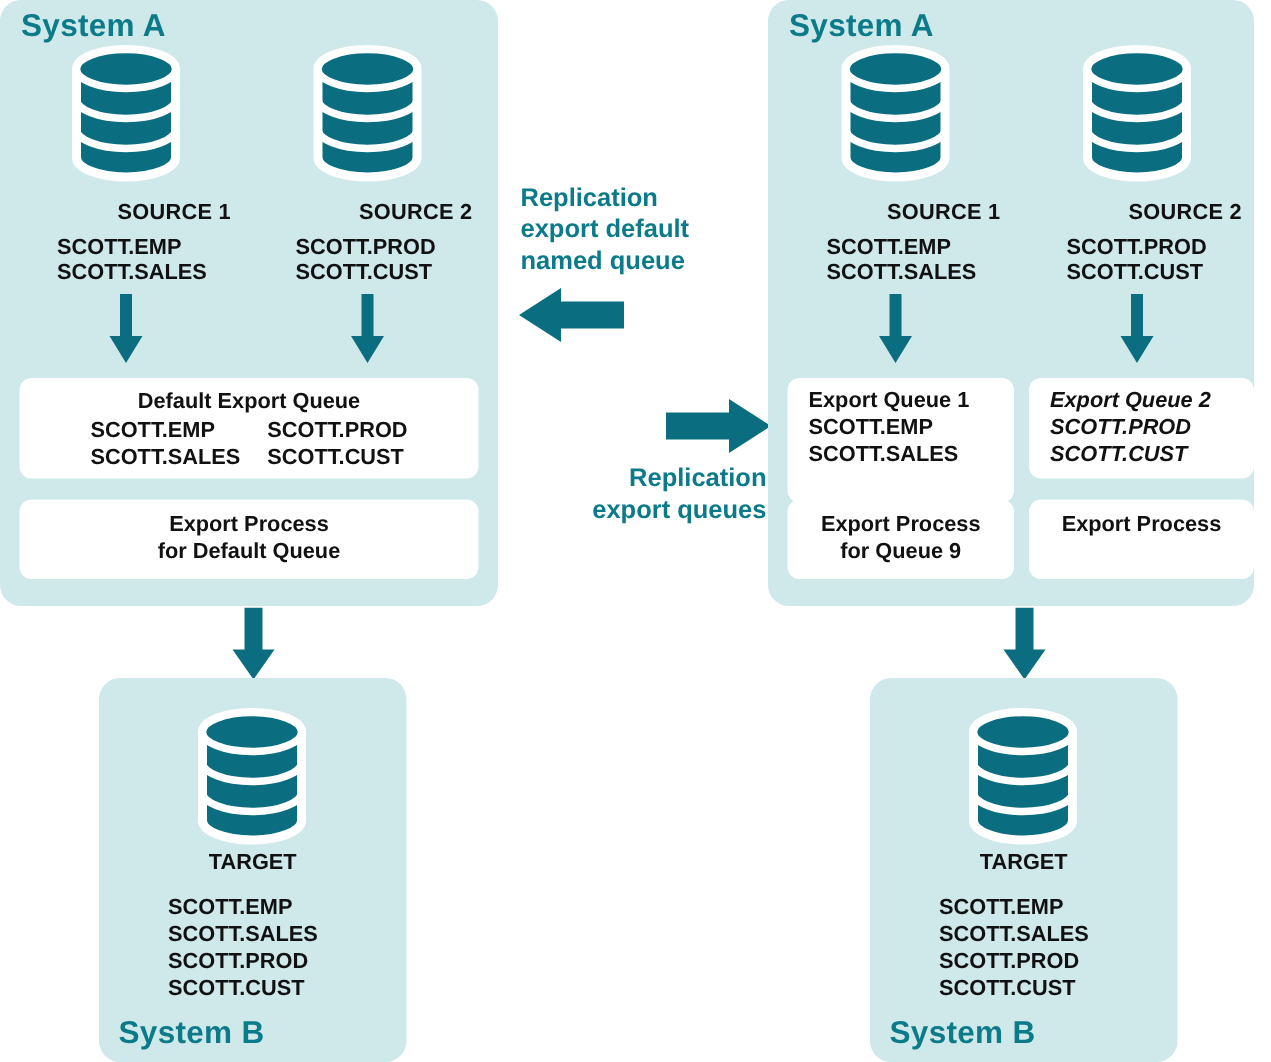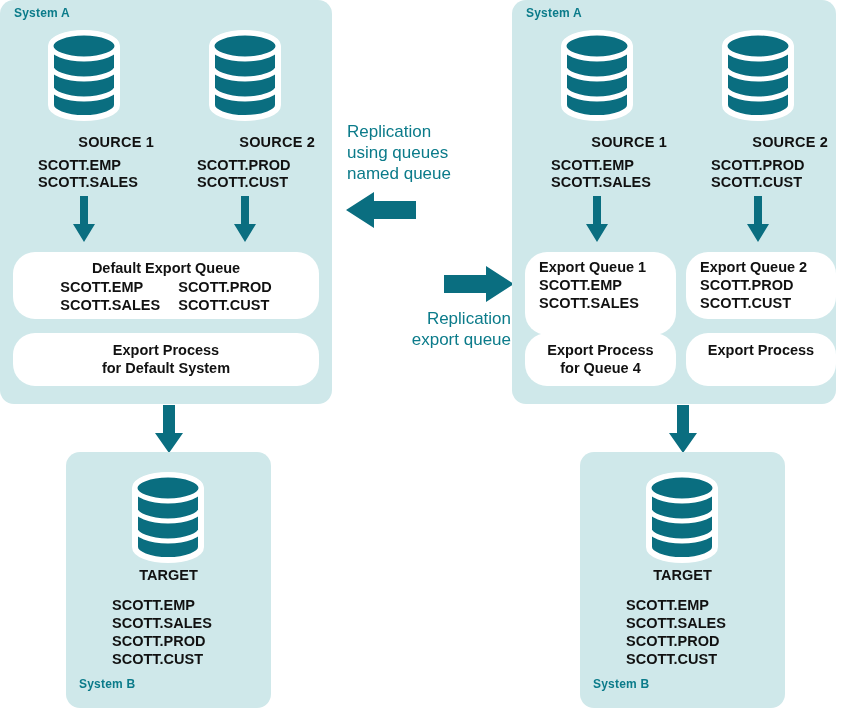--- a/index.html
+++ b/index.html
@@ -12,21 +12,21 @@
     -webkit-font-smoothing:antialiased;
   }
   .panel{
     position:absolute;
     background:#cfe8ea;
     border-radius:14px;
   }
   .panel-title{
     position:absolute;
     color:#0b7b8a;
-    font-size:12px;
+    font-size:21px;
     font-weight:bold;
     letter-spacing:0.2px;
     white-space:nowrap;
   }
   
   .db{
     position:absolute;
     width:78px;height:95px;
   }
   .db svg{display:block;width:78px;height:95px;}
@@ -47,21 +47,21 @@
     font-weight:bold;
     color:#111111;
     line-height:17px;
     white-space:nowrap;
   }
 
   
   .wbox{
     position:absolute;
     background:#ffffff;
-    border-radius:22px;
+    border-radius:8px;
     box-sizing:border-box;
   }
   .wbox .wtitle{
     font-size:14.5px;
     font-weight:bold;
     color:#111111;
     text-align:center;
     line-height:18px;
     white-space:nowrap;
   }
@@ -84,21 +84,21 @@
 
   
   .arrow{position:absolute;}
   .arrow svg{display:block;}
 
   
   .rep-caption{
     position:absolute;
     color:#0b7b8a;
     font-size:17px;
-    font-weight:normal;
+    font-weight:bold;
     line-height:21px;
     white-space:nowrap;
   }
   .rep-left{text-align:left;}
   .rep-right{text-align:right;}
 
   
   .tgt-label{
     position:absolute;
     font-size:14.5px;
@@ -178,21 +178,21 @@
     </div>
     <div class="dq-col">
       <div class="wline">SCOTT.PROD</div>
       <div class="wline">SCOTT.CUST</div>
     </div>
   </div>
 </div>
 
 <div class="wbox" style="left:13px;top:333px;width:306px;height:53px;padding-top:8px;">
   <div class="wtitle">Export Process</div>
-  <div class="wtitle">for Default System</div>
+  <div class="wtitle">for Default Queue</div>
 </div>
 
 <div class="arrow" style="left:153px;top:405px;">
   <svg width="32" height="50" viewBox="0 0 32 50">
     <path d="M10 0 h12 v28 h8 L16 48 L2 28 h8 z" fill="#0a6e80"></path>
   </svg>
 </div>
 
 <div class="panel" style="left:66px;top:452px;width:205px;height:256px;"></div>
 
@@ -212,39 +212,39 @@
   <div>SCOTT.EMP</div>
   <div>SCOTT.SALES</div>
   <div>SCOTT.PROD</div>
   <div>SCOTT.CUST</div>
 </div>
 
 <div class="panel-title" style="left:79px;top:677px;">System B</div>
 
 <div class="rep-caption rep-left" style="left:347px;top:121px;">
   <div>Replication</div>
-  <div>using queues</div>
+  <div>export default</div>
   <div>named queue</div>
 </div>
 
 <div class="arrow" style="left:344px;top:190px;">
   <svg width="72" height="40" viewBox="0 0 72 40">
     <path d="M72 11 h-42 v-9 L2 20 l28 18 v-9 h42 z" fill="#0a6e80"></path>
   </svg>
 </div>
 
 <div class="arrow" style="left:444px;top:264px;">
   <svg width="72" height="40" viewBox="0 0 72 40">
     <path d="M0 11 h42 v-9 l28 18 -28 18 v-9 H0 z" fill="#0a6e80"></path>
   </svg>
 </div>
 
 <div class="rep-caption rep-right" style="left:336px;top:308px;width:175px;">
   <div>Replication</div>
-  <div>export queue</div>
+  <div>export queues</div>
 </div>
 
 <div class="panel" style="left:512px;top:0px;width:324px;height:404px;"></div>
 
 <div class="panel-title" style="left:526px;top:6px;">System A</div>
 
 <div class="db" style="left:558px;top:28px;">
   <svg viewBox="0 0 78 95" xmlns="http://www.w3.org/2000/svg">
     <g>
       <path d="M6 18 a33 13 0 0 1 66 0 v59 a33 13 0 0 1 -66 0 z" fill="#0a6e80" stroke="#ffffff" stroke-width="6" stroke-linejoin="round"></path>
@@ -289,29 +289,29 @@
     <path d="M9 0 h8 v28 h7 L13 46 L2 28 h7 z" fill="#0a6e80"></path>
   </svg>
 </div>
 
 <div class="wbox" style="left:525px;top:252px;width:151px;height:83px;padding:6px 0 0 14px;">
   <div class="wline" style="text-align:left;">Export Queue 1</div>
   <div class="wline">SCOTT.EMP</div>
   <div class="wline">SCOTT.SALES</div>
 </div>
 
-<div class="wbox" style="left:686px;top:252px;width:150px;height:67px;padding:6px 0 0 14px;">
+<div class="wbox" style="left:686px;top:252px;width:150px;height:67px;padding:6px 0 0 14px;font-style:italic;">
   <div class="wline" style="text-align:left;">Export Queue 2</div>
   <div class="wline">SCOTT.PROD</div>
   <div class="wline">SCOTT.CUST</div>
 </div>
 
 <div class="wbox" style="left:525px;top:333px;width:151px;height:53px;padding-top:8px;">
   <div class="wtitle">Export Process</div>
-  <div class="wtitle">for Queue 4</div>
+  <div class="wtitle">for Queue 9</div>
 </div>
 
 <div class="wbox" style="left:686px;top:333px;width:150px;height:53px;padding-top:8px;">
   <div class="wtitle">Export Process</div>
 </div>
 
 <div class="arrow" style="left:667px;top:405px;">
   <svg width="32" height="50" viewBox="0 0 32 50">
     <path d="M10 0 h12 v28 h8 L16 48 L2 28 h8 z" fill="#0a6e80"></path>
   </svg>

